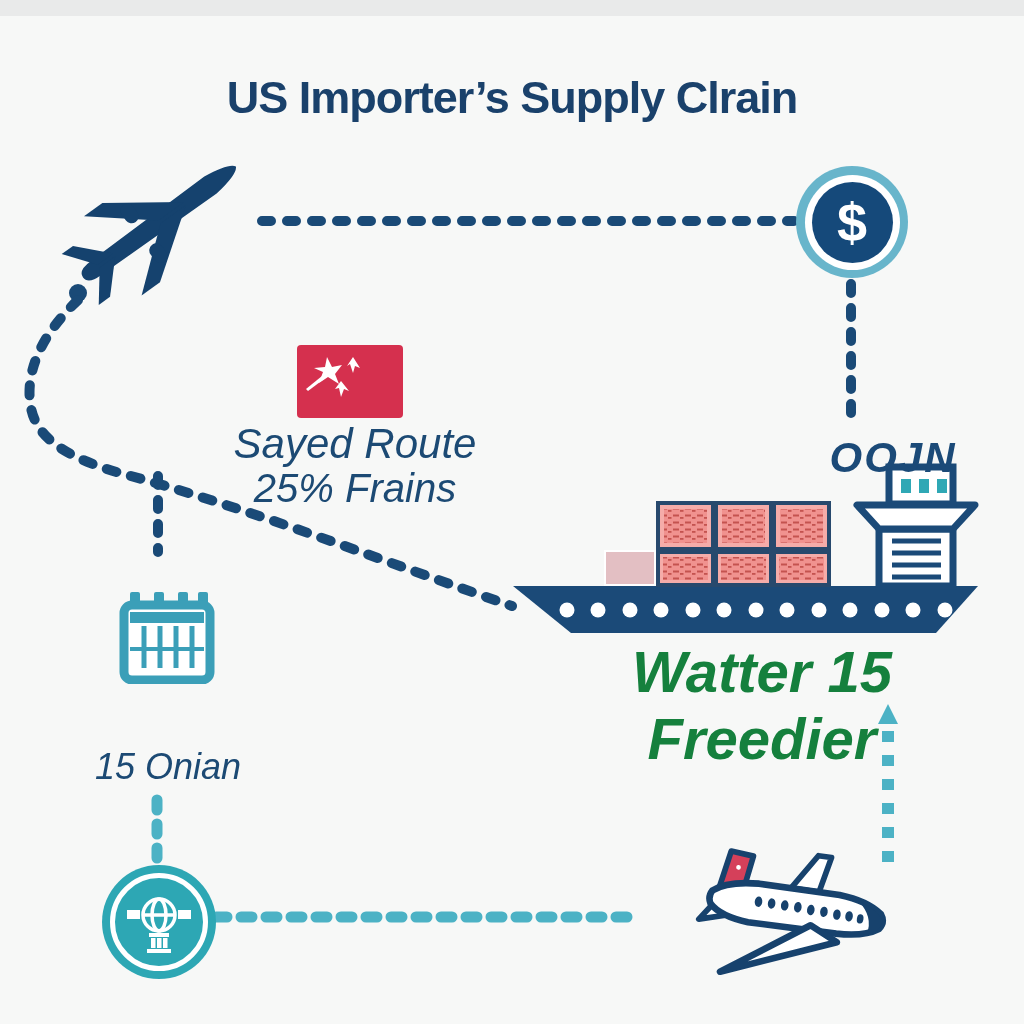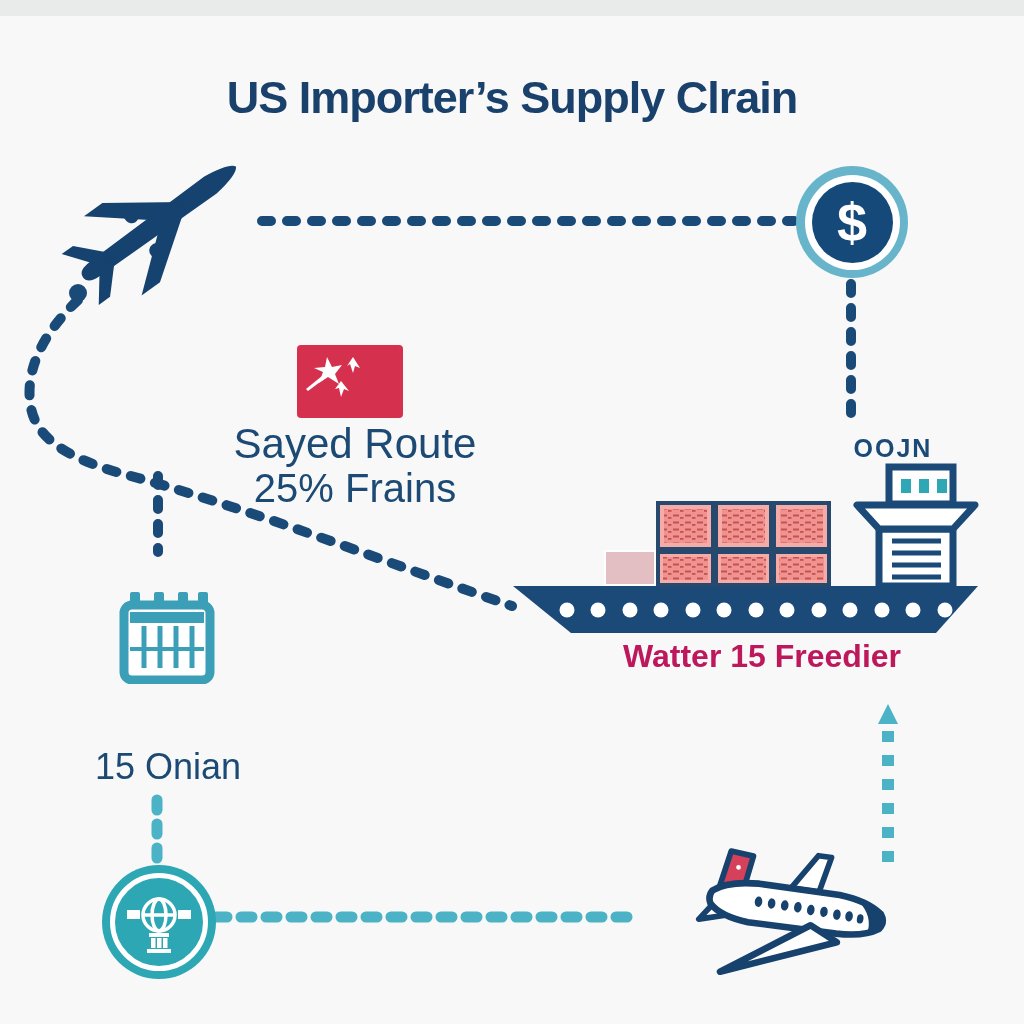--- a/index.html
+++ b/index.html
@@ -10,27 +10,27 @@
     padding-left:15px;
   }
   .abs{position:absolute;}
   .title{
     left:0;top:56px;width:1024px;text-align:center;
     font-size:45px;font-weight:bold;color:#1a416b;letter-spacing:-1px;
     z-index:3;
   }
   svg{display:block;}
   #connector-layer{position:absolute;left:0;top:0;z-index:1;}
-  .label{z-index:3;text-align:center;color:#1c4a74;}
+  .label{z-index:3;text-align:center;color:#1c4a74;font-style:italic;}
   .flag-label1{left:155px;top:404px;width:400px;font-size:42px;}
   .flag-label2{left:155px;top:450px;width:400px;font-size:40px;}
   .factory-label1{left:0px;top:686px;width:336px;font-size:38px;}
   .factory-label2{left:0px;top:730px;width:336px;font-size:36px;}
-  .ship-label{left:562px;top:622px;width:400px;font-size:32px;font-weight:bold;color:#be185d;}
-  .port-sign{left:828px;top:418px;width:130px;font-size:25px;font-weight:bold;color:#1b4a78;letter-spacing:2px;}
+  .ship-label{left:562px;top:622px;width:400px;font-size:58px;font-weight:bold;color:#15803d;}
+  .port-sign{left:828px;top:418px;width:130px;font-size:42px;font-weight:bold;color:#1b4a78;letter-spacing:2px;}
   
   .dollar-outer{left:796px;top:150px;width:112px;height:112px;border-radius:50%;
     background:#68b5cb;display:flex;align-items:center;justify-content:center;z-index:2;}
   .dollar-mid{width:95px;height:95px;border-radius:50%;background:#ffffff;
     display:flex;align-items:center;justify-content:center;}
   .dollar-inner{width:81px;height:81px;border-radius:50%;background:#15497a;
     display:flex;align-items:center;justify-content:center;
     color:#ffffff;font-size:54px;font-weight:bold;}
   
   .flag{left:297px;top:329px;width:106px;height:73px;background:#d5304e;border-radius:4px;z-index:2;}

